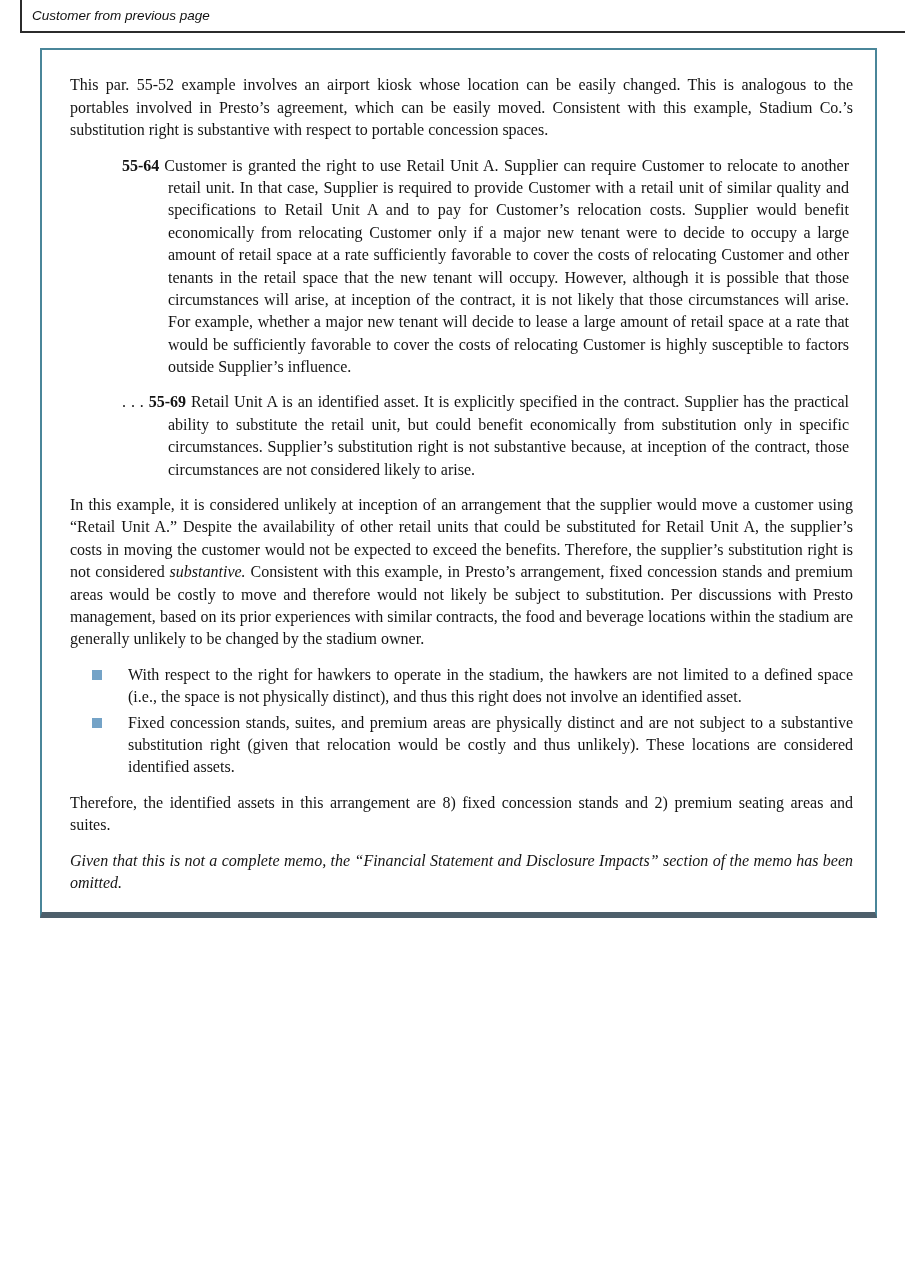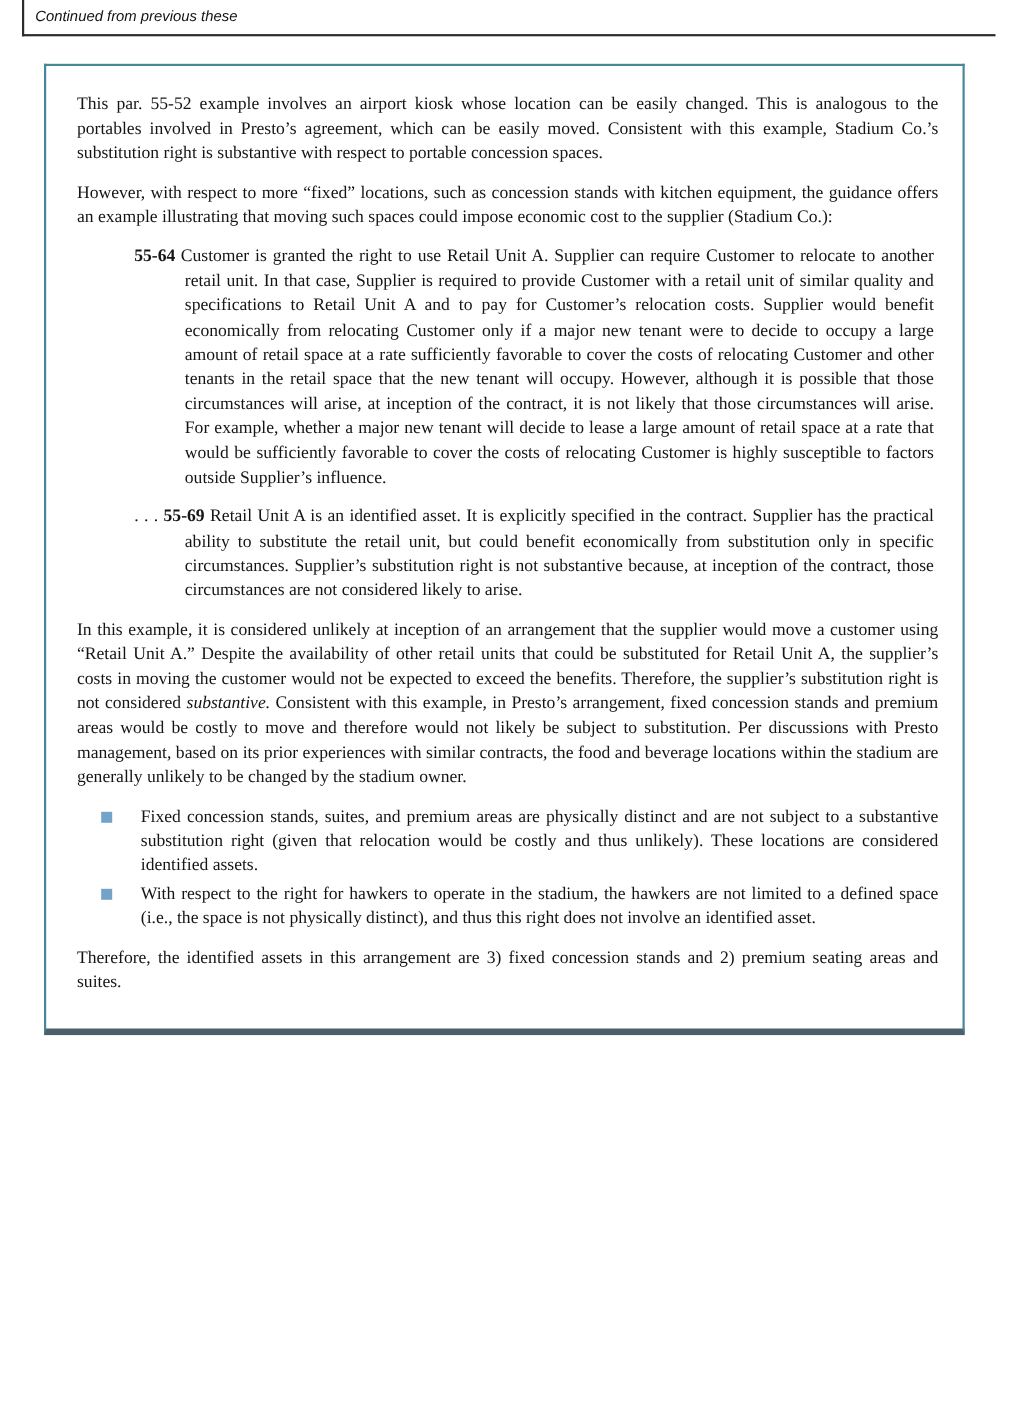--- a/index.html
+++ b/index.html
@@ -24,21 +24,21 @@
     border-bottom: 2px solid var(--rule);
     padding: 4px 0 5px 10px;
   }
   .cont-text {
     font-family: "Liberation Sans", sans-serif;
     font-style: italic;
     font-size: 13.5px;
     color: #111;
   }
   .memo-box {
-    margin: 25px 40px 10px 40px;
+    margin: 15px 40px 10px 40px;
     border: 2px solid var(--box_border);
     border-bottom: 6px solid var(--box_shadow);
     padding: 24px 22px 18px 28px;
   }
   .para { text-align: justify; margin-bottom: 13px; }
   .refs { margin: 1px 0 13px 0; }
   .ref {
     margin: 0 4px 13px 52px;
     padding-left: 46px;
     text-indent: -46px;
@@ -52,48 +52,48 @@
   .bullet-text { flex: 1; margin-left: 26px; text-align: justify; }
   .para-omitted { font-style: italic; text-align: justify; margin-bottom: 0; }
   i { }
 </style>
 </head>
 <body>
 
 <div class="page">
 
   <div class="cont-header">
-    <span class="cont-text">Continued from previous these</span>
+    <span class="cont-text">Customer from previous page</span>
   </div>
 
   <div class="memo-box">
 
     <p class="para">This par. 55-52 example involves an airport kiosk whose location can be easily changed. This is analogous to the portables involved in Presto’s agreement, which can be easily moved. Consistent with this example, Stadium Co.’s substitution right is substantive with respect to portable concession spaces.</p>
 
-    <p class="para">However, with respect to more “fixed” locations, such as concession stands with kitchen equipment, the guidance offers an example illustrating that moving such spaces could impose economic cost to the supplier (Stadium Co.):</p>
 
     <div class="refs">
 
       <p class="ref"><b class="ref-num">55-64</b><span>Customer is granted the right to use Retail Unit A. Supplier can require Customer to relocate to another retail unit. In that case, Supplier is required to provide Customer with a retail unit of similar quality and specifications to Retail Unit A and to pay for Customer’s relocation costs. Supplier would benefit economically from relocating Customer only if a major new tenant were to decide to occupy a large amount of retail space at a rate sufficiently favorable to cover the costs of relocating Customer and other tenants in the retail space that the new tenant will occupy. However, although it is possible that those circumstances will arise, at inception of the contract, it is not likely that those circumstances will arise. For example, whether a major new tenant will decide to lease a large amount of retail space at a rate that would be sufficiently favorable to cover the costs of relocating Customer is highly susceptible to factors outside Supplier’s influence.</span></p>
 
       <p class="ref"><span>. . . </span><b class="ref-num">55-69</b><span>Retail Unit A is an identified asset. It is explicitly specified in the contract. Supplier has the practical ability to substitute the retail unit, but could benefit economically from substitution only in specific circumstances. Supplier’s substitution right is not substantive because, at inception of the contract, those circumstances are not considered likely to arise.</span></p>
     </div>
 
     <p class="para"><span>In this example, it is considered unlikely at inception of an arrangement that the supplier would move a customer using “Retail Unit A.” Despite the availability of other retail units that could be substituted for Retail Unit A, the supplier’s costs in moving the customer would not be expected to exceed the benefits. Therefore, the supplier’s substitution right is not considered </span><i>substantive.</i><span> Consistent with this example, in Presto’s arrangement, fixed concession stands and premium areas would be costly to move and therefore would not likely be subject to substitution. Per discussions with Presto management, based on its prior experiences with similar contracts, the food and beverage locations within the stadium are generally unlikely to be changed by the stadium owner.</span></p>
 
 
 
     <ul class="bullets">
       <li class="bullet-item">
         <span class="bullet-marker"></span>
-        <span class="bullet-text">Fixed concession stands, suites, and premium areas are physically distinct and are not subject to a substantive substitution right (given that relocation would be costly and thus unlikely). These locations are considered identified assets.</span>
+        <span class="bullet-text">With respect to the right for hawkers to operate in the stadium, the hawkers are not limited to a defined space (i.e., the space is not physically distinct), and thus this right does not involve an identified asset.</span>
       </li>
       <li class="bullet-item">
         <span class="bullet-marker"></span>
-        <span class="bullet-text">With respect to the right for hawkers to operate in the stadium, the hawkers are not limited to a defined space (i.e., the space is not physically distinct), and thus this right does not involve an identified asset.</span>
+        <span class="bullet-text">Fixed concession stands, suites, and premium areas are physically distinct and are not subject to a substantive substitution right (given that relocation would be costly and thus unlikely). These locations are considered identified assets.</span>
       </li>
     </ul>
 
-    <p class="para">Therefore, the identified assets in this arrangement are 3) fixed concession stands and 2) premium seating areas and suites.</p>
+    <p class="para">Therefore, the identified assets in this arrangement are 8) fixed concession stands and 2) premium seating areas and suites.</p>
 
+    <p class="para para-omitted">Given that this is not a complete memo, the “Financial Statement and Disclosure Impacts” section of the memo has been omitted.</p>
 
   </div>
 </div>
 
 </body></html>

